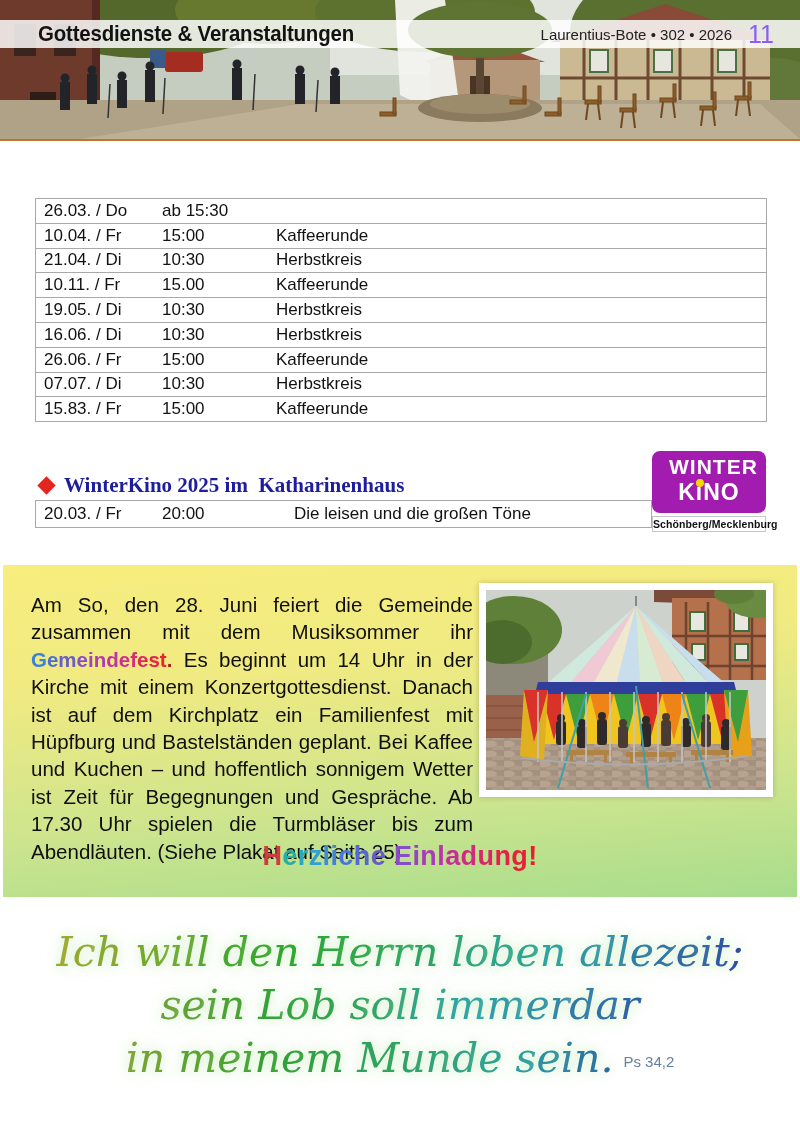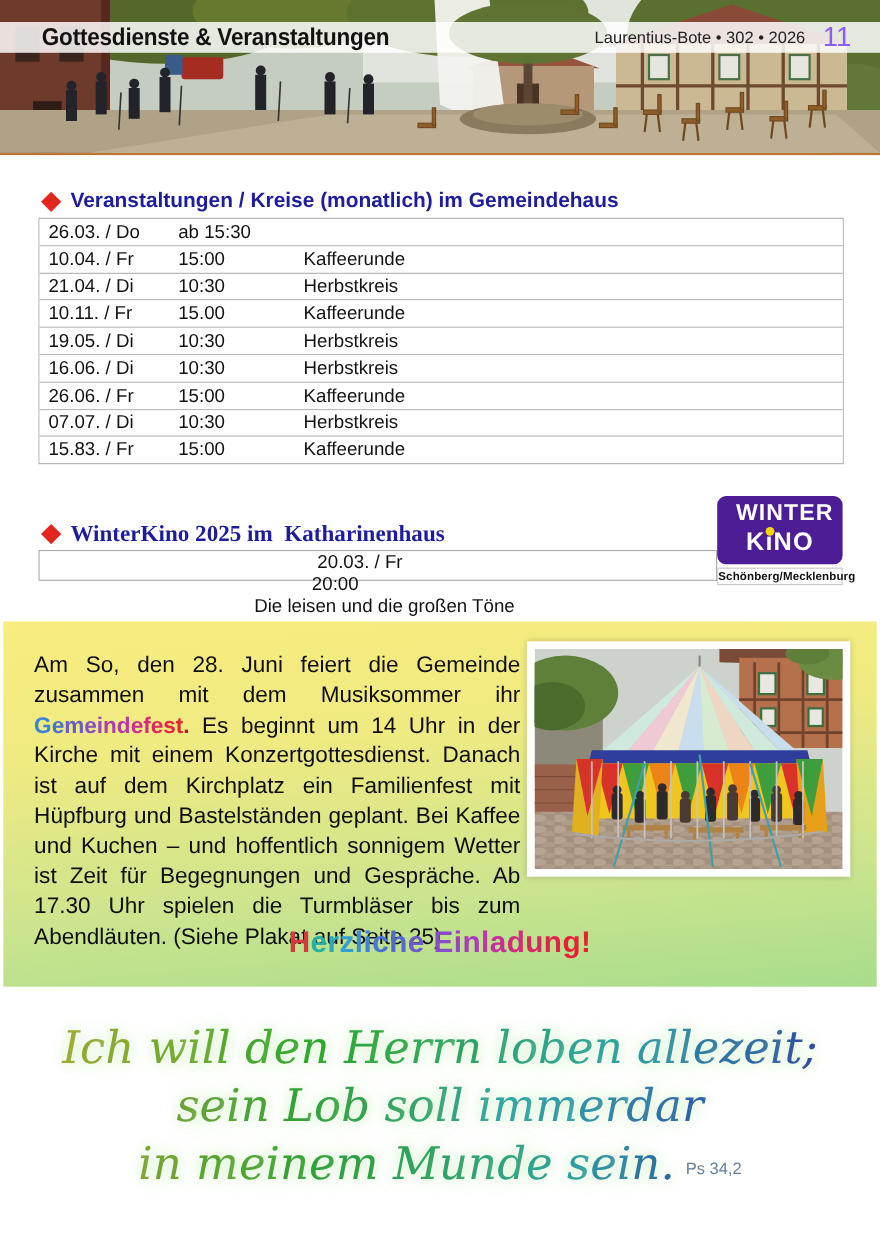--- a/index.html
+++ b/index.html
@@ -28,25 +28,25 @@
   .table{position:absolute;top:198px;left:35px;width:730px;border:1px solid #A9A9A9;background:#fff;}
   .trow{display:flex;align-items:center;height:23.8px;border-bottom:1px solid #A9A9A9;background:#fff;}
   .trow:last-child{border-bottom:none;}
   .tcell{font-size:17px;color:#121212;white-space:nowrap;}
   .c0{width:118px;padding-left:8px;}
   .c1{width:110px;text-align:left;}
   .c2{flex:1;padding-left:4px;}
 
   
   .krow{position:absolute;top:500px;left:35px;width:615px;height:26px;border:1px solid #A9A9A9;
-        display:flex;align-items:center;background:#fff;flex-direction:column;}
+        display:flex;align-items:center;background:#fff;}
   .krow .c1{width:120px;}
   .krow .c2{padding-left:12px;}
   .logo{position:absolute;top:451px;left:652px;width:114px;text-align:center;}
-  .logo-box{background:#4c1d95;border-radius:8px;padding:5px 17px 7px;color:#fff;}
+  .logo-box{background:#a21caf;border-radius:8px;padding:5px 17px 7px;color:#fff;}
   .logo-l1{font-size:21px;font-weight:bold;letter-spacing:1px;line-height:22px;}
   .logo-l2{font-size:23px;font-weight:bold;letter-spacing:1px;line-height:28px;}
   .kino-i{position:relative;display:inline-block;}
   .kino-i .dot{position:absolute;top:1px;left:50%;transform:translateX(-50%);
                width:8px;height:8px;border-radius:50%;background:#F5D800;}
   .logo-sub{font-size:10.5px;font-weight:bold;color:#111;margin-top:3px;border:1px solid #C6C6C6;
             background:#fff;padding:1px 0;letter-spacing:.1px;}
 
   
   .fest{position:absolute;top:565px;left:3px;width:794px;height:332px;
@@ -178,24 +178,20 @@
     </svg>
     <div class="strip">
       <span class="strip-title">Gottesdienste &amp; Veranstaltungen</span>
       <span class="strip-right">
         <span class="issue">Laurentius-Bote • 302 • 2026</span>
         <span class="pagenum">11</span>
       </span>
     </div>
   </header>
 
-  <h2 class="sec-head head-events">
-    <span class="diamond"></span>
-    <span>Veranstaltungen / Kreise (monatlich) im Gemeindehaus</span>
-  </h2>
   <div class="table">
       <div class="trow">
         <div class="tcell c0">26.03. / Do</div>
         <div class="tcell c1">ab 15:30</div>
       </div>
       <div class="trow">
         <div class="tcell c0">10.04. / Fr</div>
         <div class="tcell c1">15:00</div>
         <div class="tcell c2">Kaffeerunde</div>
       </div>

